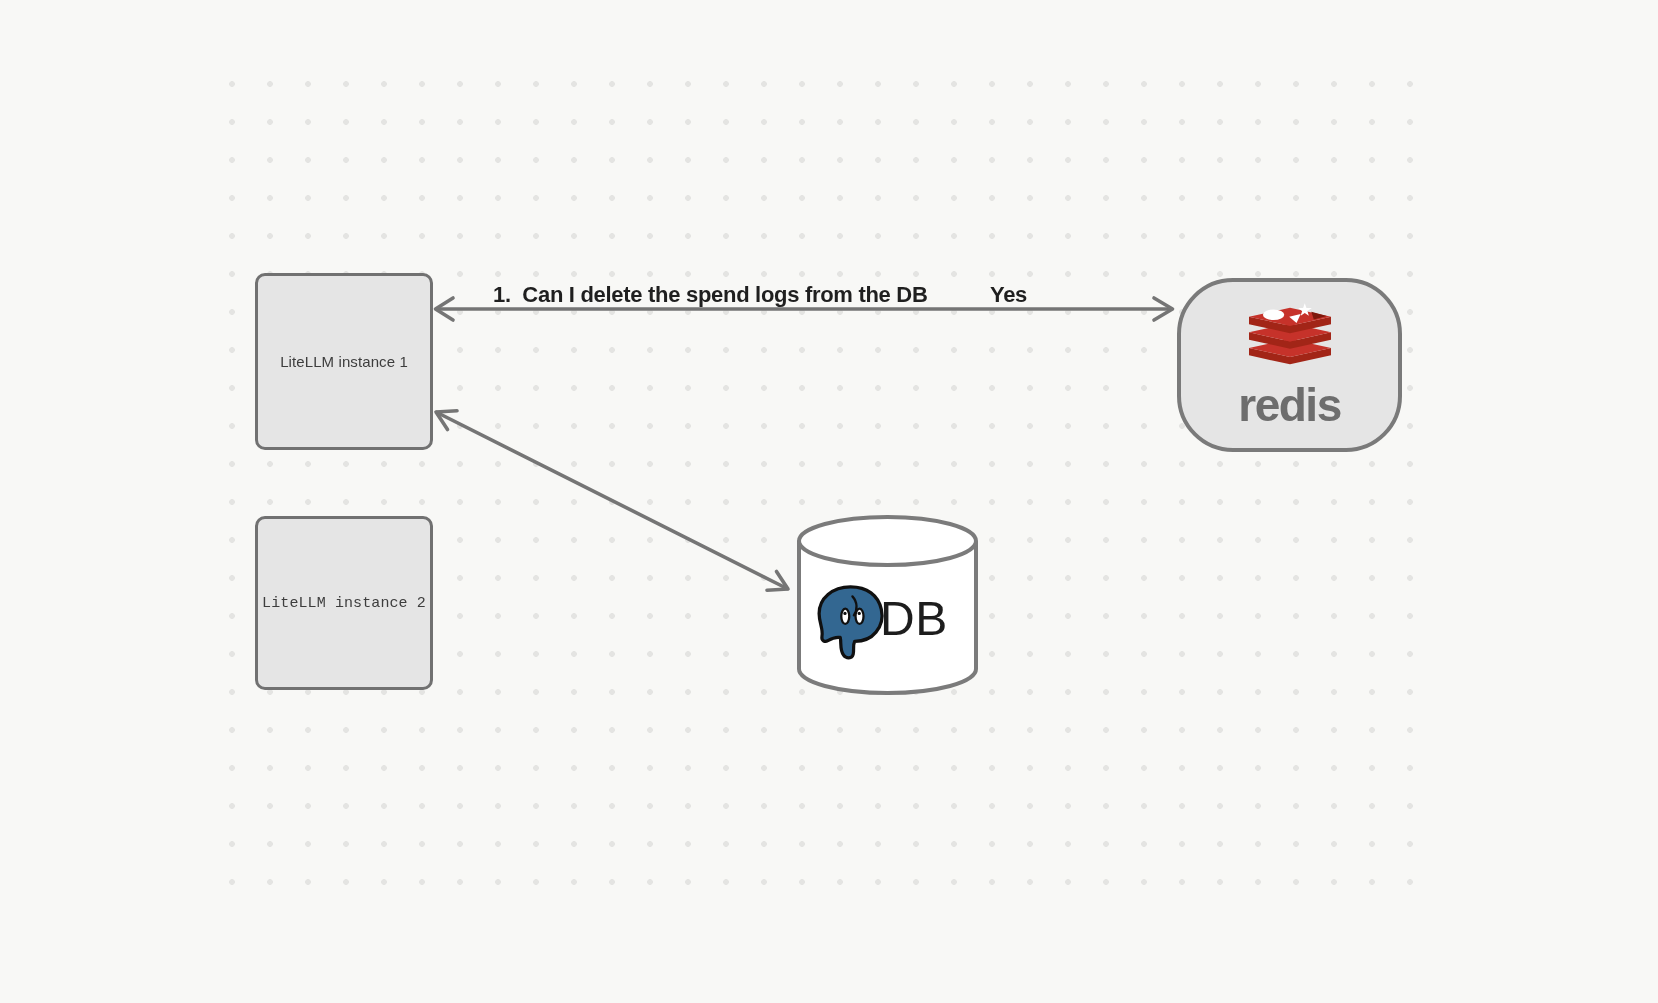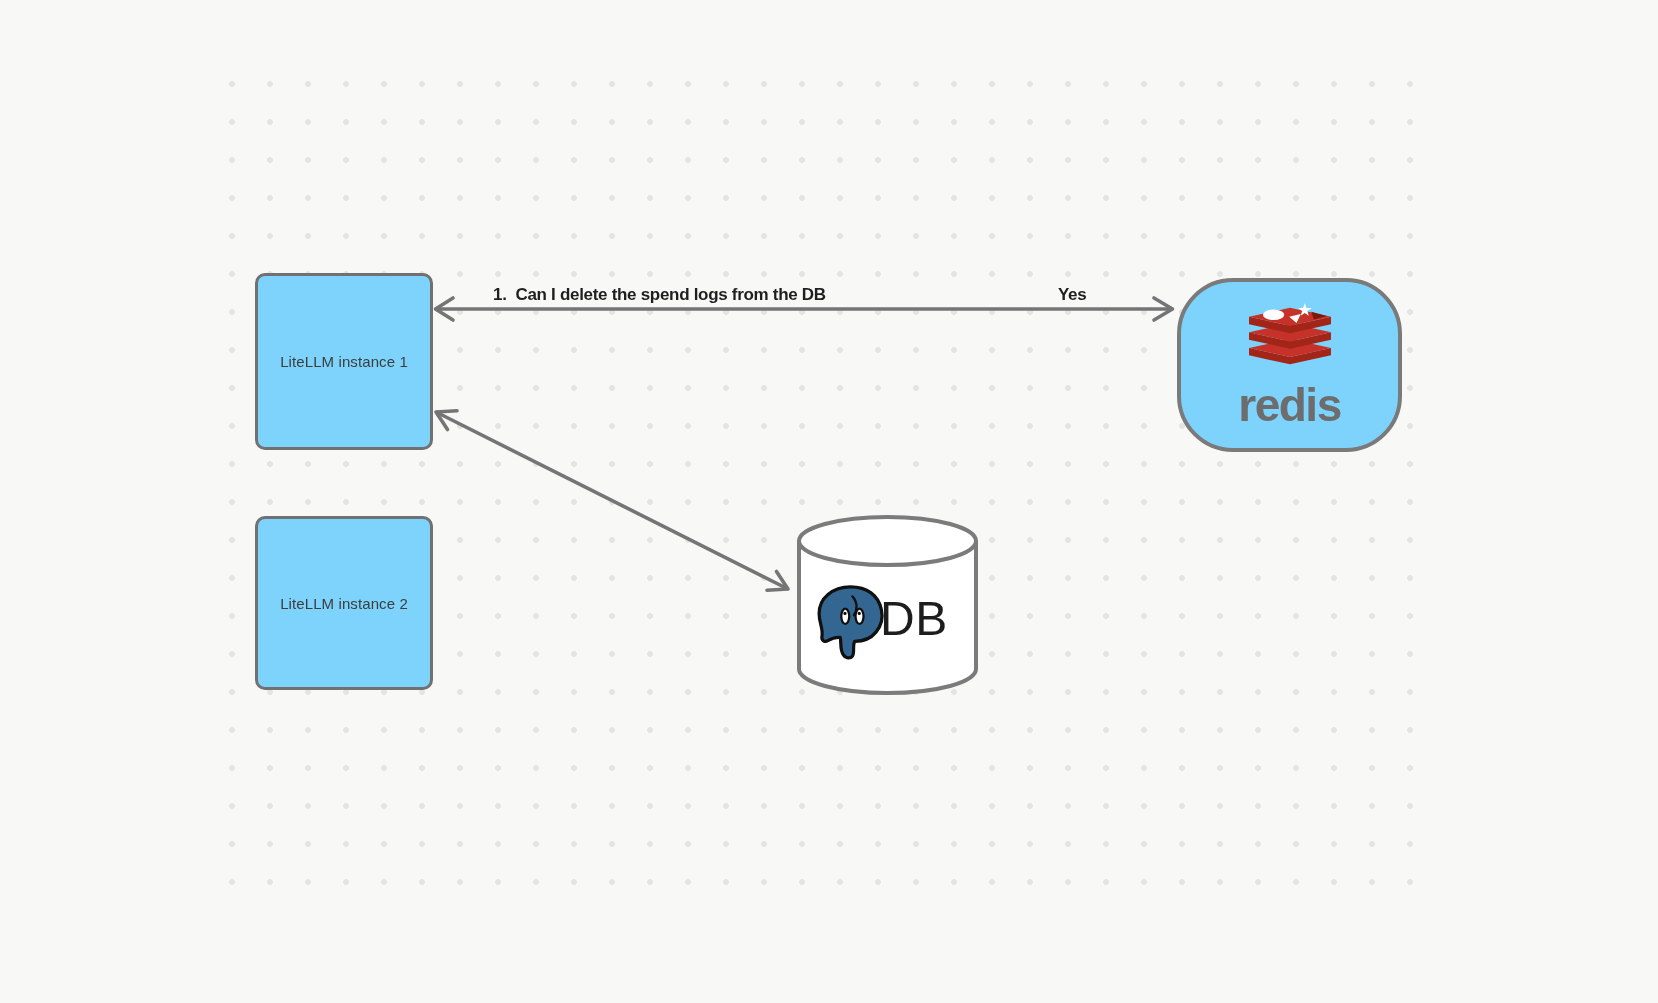--- a/index.html
+++ b/index.html
@@ -9,43 +9,43 @@
     background:#f8f8f6;
     font-family:"Liberation Sans", sans-serif;
   }
   .dot-grid {
     position:absolute; left:213px; top:65px; width:1216px; height:836px;
     background-image: radial-gradient(circle, #e4e4e2 2.8px, rgba(0,0,0,0) 3px);
     background-size:38px 38px;
   }
   .edges-layer { position:absolute; left:0; top:0; width:1658px; height:1003px; }
   .node {
-    position:absolute; background:#7dd3fc;
+    position:absolute; background:#e5e5e5;
     border:3.5px solid #717171; border-radius:10px;
     display:flex; align-items:center; justify-content:center;
     color:#3d3d3d; font-size:15px; letter-spacing:0.1px;
   }
   .box-1 { left:255px; top:273px; width:178px; height:177px; }
-  .box-2 { left:255px; top:516px; width:178px; height:174px; }
+  .box-2 { left:255px; top:516px; width:178px; height:174px;font-family:Liberation Mono, monospace; }
   .box-3 { left:255px; top:756px; width:178px; height:176px; }
   .redis-node {
     left:1177px; top:278px; width:225px; height:174px;
     border-radius:56px; border-width:4px; border-color:#7a7a7a;
     flex-direction:column; justify-content:center; gap:18px;
   }
   .redis-word {
     font-size:46px; font-weight:bold; color:#6d6d6d;
     letter-spacing:-1.5px; line-height:1; margin-top:-2px;
   }
   .edge-label {
-    position:absolute; font-weight:bold; font-size:17px; line-height:28px;
+    position:absolute; font-weight:bold; font-size:22px; line-height:28px;
     color:#1f1f1f; white-space:pre; letter-spacing:-0.3px;text-align:right;
   }
   .label-1 { left:493px; top:281px; }
-  .label-yes { left:1058px; top:281px; }
+  .label-yes { left:990px; top:281px; }
   .label-2 { left:574px; top:455px; }
   .cylinder-svg { position:absolute; left:794px; top:512px; }
   .db-label {
     position:absolute; left:880px; top:599px;
     font-size:48px; line-height:40px; color:#1d1d1d; letter-spacing:0.5px;
   }
   .elephant-svg { position:absolute; left:813px; top:584px; }
 </style>
 </head>
 <body>

